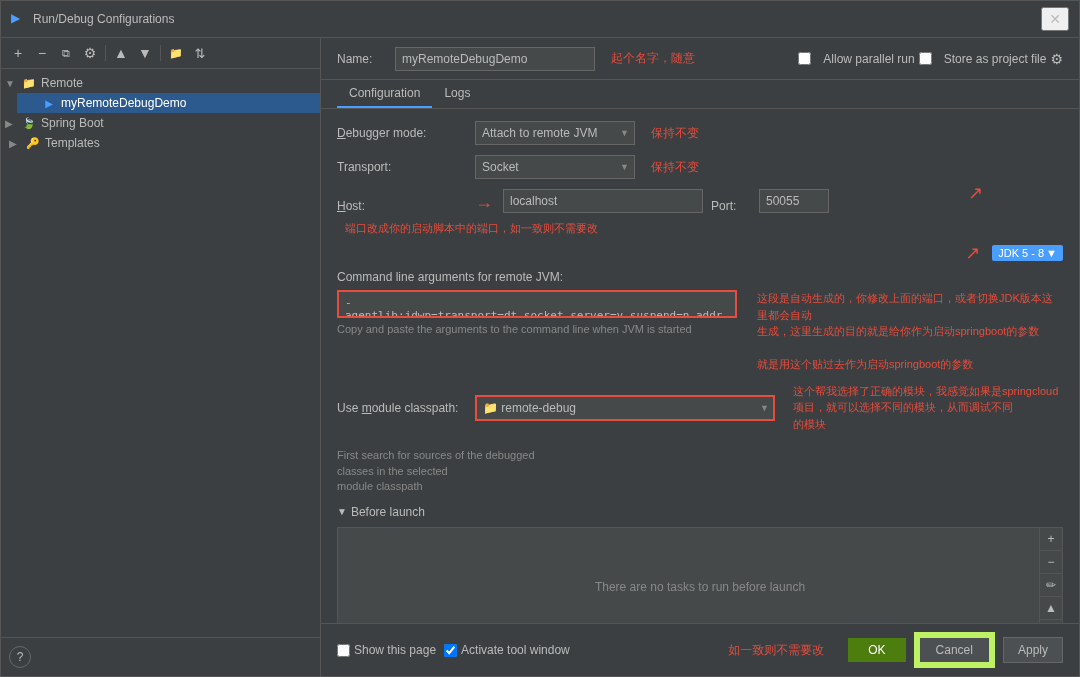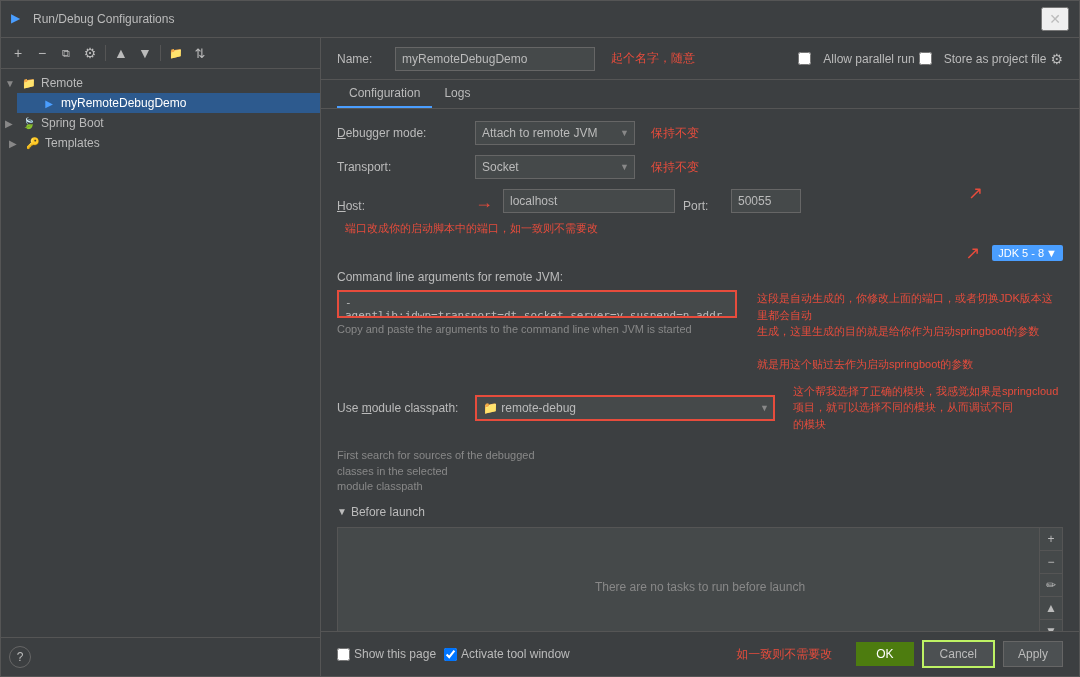--- a/index.html
+++ b/index.html
@@ -88,32 +88,32 @@
     .launch-area { border: 1px solid #555; background: #45494a; min-height: 120px; display: flex; align-items: center; justify-content: center; color: #888; font-size: 12px; position: relative; }
     .launch-toolbar { position: absolute; top: 0; right: 0; display: flex; flex-direction: column; border-left: 1px solid #555; }
     .launch-btn { background: none; border: none; color: #bbbbbb; cursor: pointer; padding: 4px 6px; font-size: 12px; border-bottom: 1px solid #555; display: flex; align-items: center; justify-content: center; width: 22px; }
     
     
     .footer { display: flex; align-items: center; padding: 8px 16px; border-top: 1px solid #555; gap: 8px; }
     .footer-left { display: flex; align-items: center; gap: 8px; }
     .footer-right { margin-left: auto; display: flex; align-items: center; gap: 8px; }
     .save-text { color: #e74c3c; font-size: 12px; margin-right: 16px; }
     .btn-ok { background: #4d7c0f; border: none; color: white; padding: 5px 20px; font-size: 12px; cursor: pointer; }
-    .btn-cancel { background: #4c5052; border: 2px solid #bef264; color: #bbbbbb; padding: 5px 16px; font-size: 12px; cursor: pointer; }
+    .btn-cancel { background: #4c5052; border: 6px solid #bef264; color: #bbbbbb; padding: 5px 16px; font-size: 12px; cursor: pointer; }
     .btn-apply { background: #4c5052; border: 1px solid #666; color: #bbbbbb; padding: 5px 14px; font-size: 12px; cursor: pointer; }
     
     
     .jdk-badge { background: #4a9eff; color: white; font-size: 11px; padding: 2px 6px; border-radius: 2px; margin-left: 8px; cursor: pointer; display: flex; align-items: center; gap: 2px; }
     
     
     ::-webkit-scrollbar { width: 8px; height: 8px; }
     ::-webkit-scrollbar-track { background: #3c3f41; }
     ::-webkit-scrollbar-thumb { background: #555; }
     
-    .host-input { width: 172px; }
+    .host-input { width: 200px; }
     
     .form-row-host { display: flex; align-items: flex-end; gap: 8px; flex-wrap: wrap; }
     
     .jdk-row { display: flex; align-items: center; justify-content: flex-end; margin-bottom: 6px; }
     
     .module-hint { color: #888; font-size: 11px; margin-top: 16px; max-width: 200px; line-height: 1.4; }
     
     .annotation-side { color: #e74c3c; font-size: 11px; margin-left: 10px; line-height: 1.5; }
     
     

